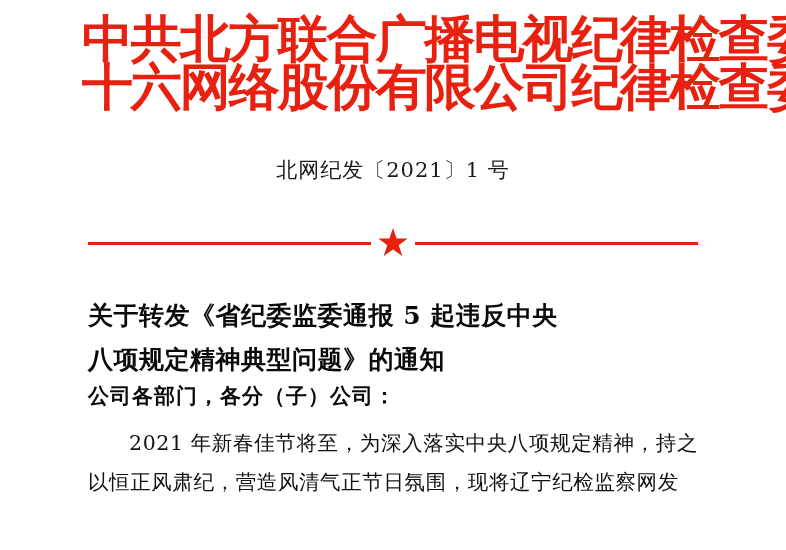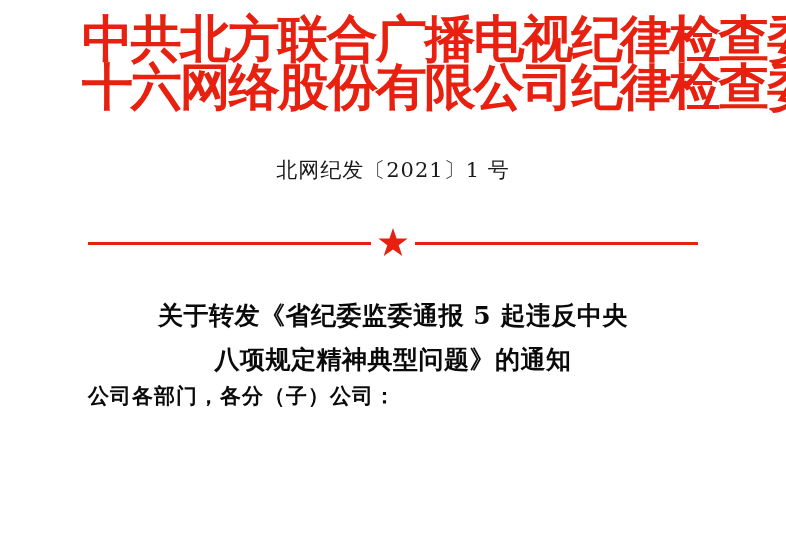--- a/index.html
+++ b/index.html
@@ -85,21 +85,20 @@
     text-align: center;
   }
   .sep-star svg {
     display: block;
     margin: 2px auto 0;
   }
 
   
   .doc-title {
     margin-top: 34px;
-    text-align: center;
     color: #0a0a0a;
     font-family: "DejaVu Serif", serif;
     font-weight: bold;
     font-size: 25px;
     line-height: 1.75;
     letter-spacing: 0.5px;
   }
   .doc-title .tline {
     display: block;
   }
@@ -147,14 +146,17 @@
     </div>
   </div>
 
   <div class="doc-title">
     <span class="tline">关于转发《省纪委监委通报 5 起违反中央</span>
     <span class="tline">八项规定精神典型问题》的通知</span>
   </div>
 
   <div class="salutation">公司各部门，各分（子）公司：</div>
 
+  <div class="body-text">
+    <span class="indent">2021 年新春佳节将至，为深入落实中央八项规定精神，持之以恒正风肃纪，营造风清气正节日氛围，现将辽宁纪检监察网发</span>
+  </div>
 
 </div>
 
 </body></html>

